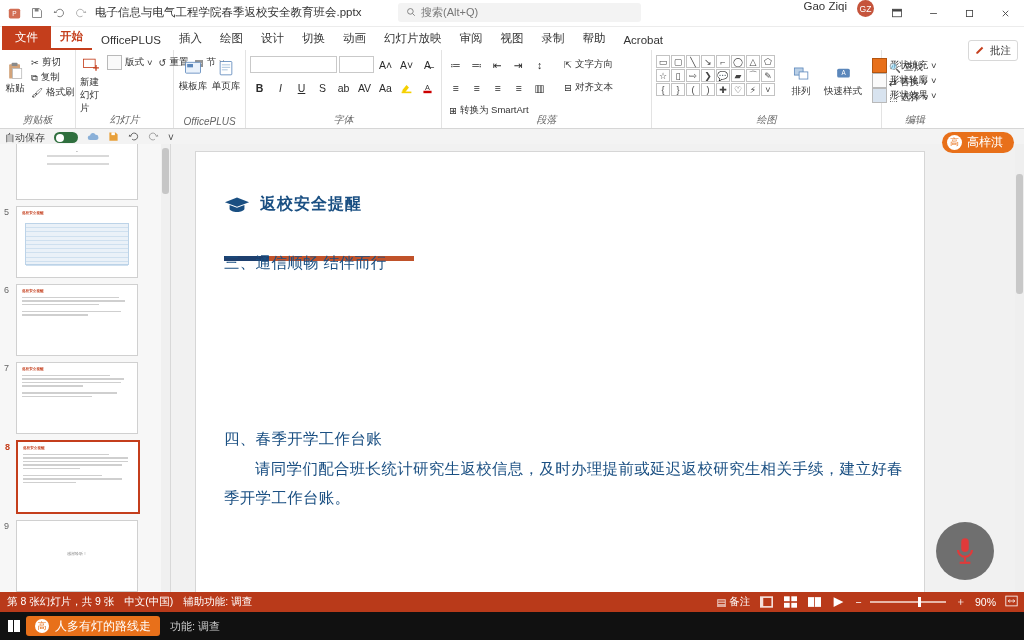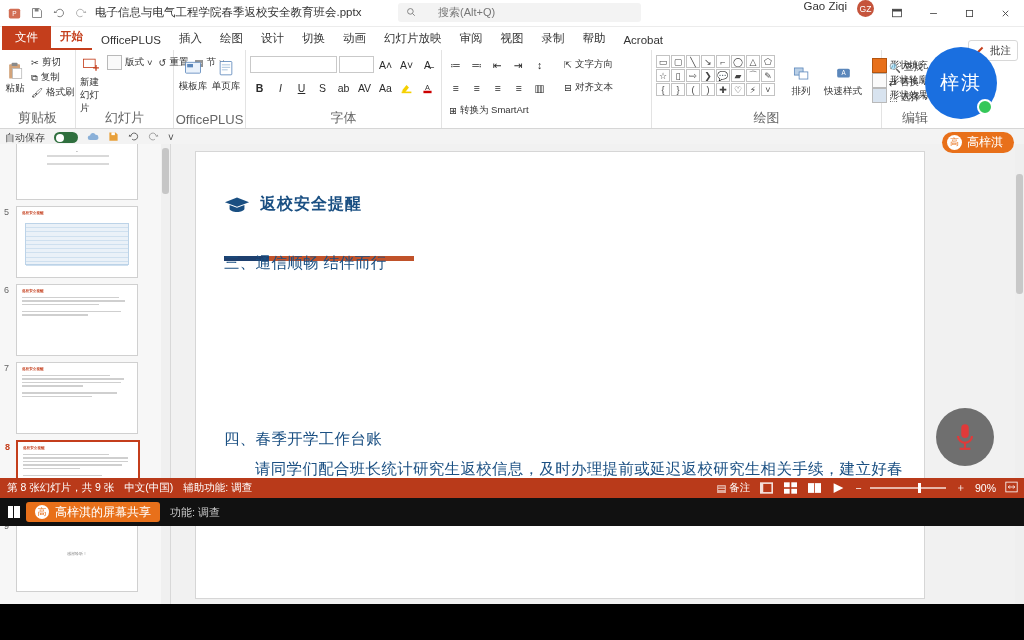--- a/index.html
+++ b/index.html
@@ -2,43 +2,43 @@
 <html><head>
 <meta charset="utf-8">
 <style>
   html,body{margin:0;padding:0;}
   body{
     width:1024px;height:640px;overflow:hidden;
     font-family:"Liberation Sans","DejaVu Sans",sans-serif;
     background:#000;font-size:12px;color:#1a1a1a;
     -webkit-font-smoothing:antialiased;
   }
-  .app{position:relative;width:1024px;height:526px;background:#3b82f6;}
+  .app{position:relative;width:1024px;height:640px;background:#3b82f6;}
 
   
   .titlebar{height:26px;background:#ffffff;display:flex;align-items:center;position:relative;border-bottom:1px solid #ececec;}
   .tb-left{display:flex;align-items:center;gap:9px;padding-left:8px;}
   .tb-icon{width:13px;height:13px;opacity:.75;display:inline-flex;align-items:center;justify-content:center;}
   .tb-title{position:absolute;left:95px;top:5px;font-size:11.5px;color:#333;white-space:nowrap;}
-  .tb-search{position:absolute;left:398px;top:3px;width:235px;height:19px;background:#f3f3f3;border-radius:3px;display:flex;align-items:center;gap:22px;padding-left:8px;color:#767676;font-size:11px;}
+  .tb-search{position:absolute;left:398px;top:3px;width:235px;height:19px;background:#f3f3f3;border-radius:3px;display:flex;align-items:center;gap:5px;padding-left:8px;color:#767676;font-size:11px;}
   .tb-right{position:absolute;right:6px;top:0;height:26px;display:flex;align-items:flex-start;gap:10px;}
   .user-name{font-size:11.5px;color:#333;}
   .avatar-sm{width:17px;height:17px;border-radius:50%;background:#c5543c;color:#fff;font-size:8.5px;display:flex;align-items:center;justify-content:center;}
   .winbtn{width:26px;height:26px;display:flex;align-items:center;justify-content:center;color:#444;font-size:12px;}
 
   
   .tabs{height:23px;background:#fff;display:flex;align-items:flex-end;padding-left:2px;position:relative;}
   .tab{padding:3px 9px 4px;font-size:11.5px;color:#333;cursor:default;white-space:nowrap;}
   .tab.file{background:#c43e1c;color:#fff;padding:4px 13px 5px;}
   .tab.active{color:#c43e1c;border-bottom:2px solid #c43e1c;font-weight:bold;}
 
   
   .ribbon{height:78px;background:#fff;border-bottom:1px solid #d6d6d6;display:flex;position:relative;}
   .grp{position:relative;height:78px;border-right:1px solid #e3e3e3;padding:2px 4px 0;box-sizing:border-box;}
-  .grp-name{position:absolute;bottom:1px;width:100%;left:0;text-align:center;font-size:13px;color:#666;}
+  .grp-name{position:absolute;bottom:1px;width:100%;left:0;text-align:center;font-size:10px;color:#666;font-style:italic;}
   .btn-v{display:inline-flex;flex-direction:column;align-items:center;justify-content:center;width:40px;font-size:9.5px;color:#333;padding-top:2px;}
   .ic{width:22px;height:22px;display:flex;align-items:center;justify-content:center;font-size:16px;color:#c43e1c;}
   .mini{font-size:9.5px;color:#333;display:flex;align-items:center;gap:3px;height:15px;padding:0 3px;white-space:nowrap;}
   .sq{width:13px;height:13px;border:1px solid #b9b9b9;background:#fafafa;display:inline-block;}
   .fmt-row{display:flex;gap:2px;align-items:center;height:19px;}
   .fbtn{min-width:17px;height:17px;border:1px solid transparent;display:flex;align-items:center;justify-content:center;font-size:10.5px;color:#2b2b2b;}
   .fbox{height:15px;border:1px solid #c9c9c9;background:#fff;font-size:9.5px;display:flex;align-items:center;padding:0 3px;color:#333;}
   .shapes{display:grid;grid-template-columns:repeat(8,14px);grid-auto-rows:13px;gap:1px;}
   .shp{border:1px solid #c3c3c3;background:#fff;font-size:9px;display:flex;align-items:center;justify-content:center;color:#444;}
 
@@ -345,20 +345,21 @@
             <span>⊟</span>
             <span>对齐文本</span>
           </div>
       </div>
       <div class="fmt-row" style="padding-top:4px;">
         <div class="mini">
             <span>⊞</span>
             <span>转换为 SmartArt</span>
           </div>
       </div>
+      <div class="grp-name">段落</div>
     </div>
 
     <div class="grp" style="width:230px;">
       <div style="display:flex;gap:6px;padding-top:3px;">
         <div class="shapes">
           <div class="shp">▭</div>
           <div class="shp">▢</div>
           <div class="shp">╲</div>
           <div class="shp">↘</div>
           <div class="shp">⌐</div>
@@ -582,24 +583,20 @@
 
   <div class="annotate">
     <span>
       <svg width="11" height="11" viewBox="0 0 16 16">
           <path d="M2 12l8-8 2 2-8 8H2z" fill="#c43e1c"></path>
         </svg>
     </span>
     <span>批注</span>
   </div>
 
-  <div class="bubble">
-    <span>梓淇</span>
-    <span class="dot"></span>
-  </div>
 
   <div class="namechip">
     <span class="pic">高</span>
     <span>高梓淇</span>
   </div>
 
   <div class="mic">
     <svg width="26" height="30" viewBox="0 0 24 28">
         <rect x="8.5" y="2" width="7" height="13" rx="3.5" fill="#e03a3a"></rect>
         <path d="M5.5 13a6.5 6.5 0 0013 0" fill="none" stroke="#e03a3a" stroke-width="2"></path>
@@ -658,18 +655,18 @@
       </span>
     </div>
   </div>
 
   <div class="taskbar">
     <span class="start">
         <i></i>
       </span>
     <span class="share-chip">
       <span class="pic">高</span>
-      <span>高梓淇的屏幕共享</span>
+      <span>人多有灯的路线走</span>
     </span>
     <span class="tb-fn">功能: 调查</span>
   </div>
 
 </div>
 
 </body></html>

